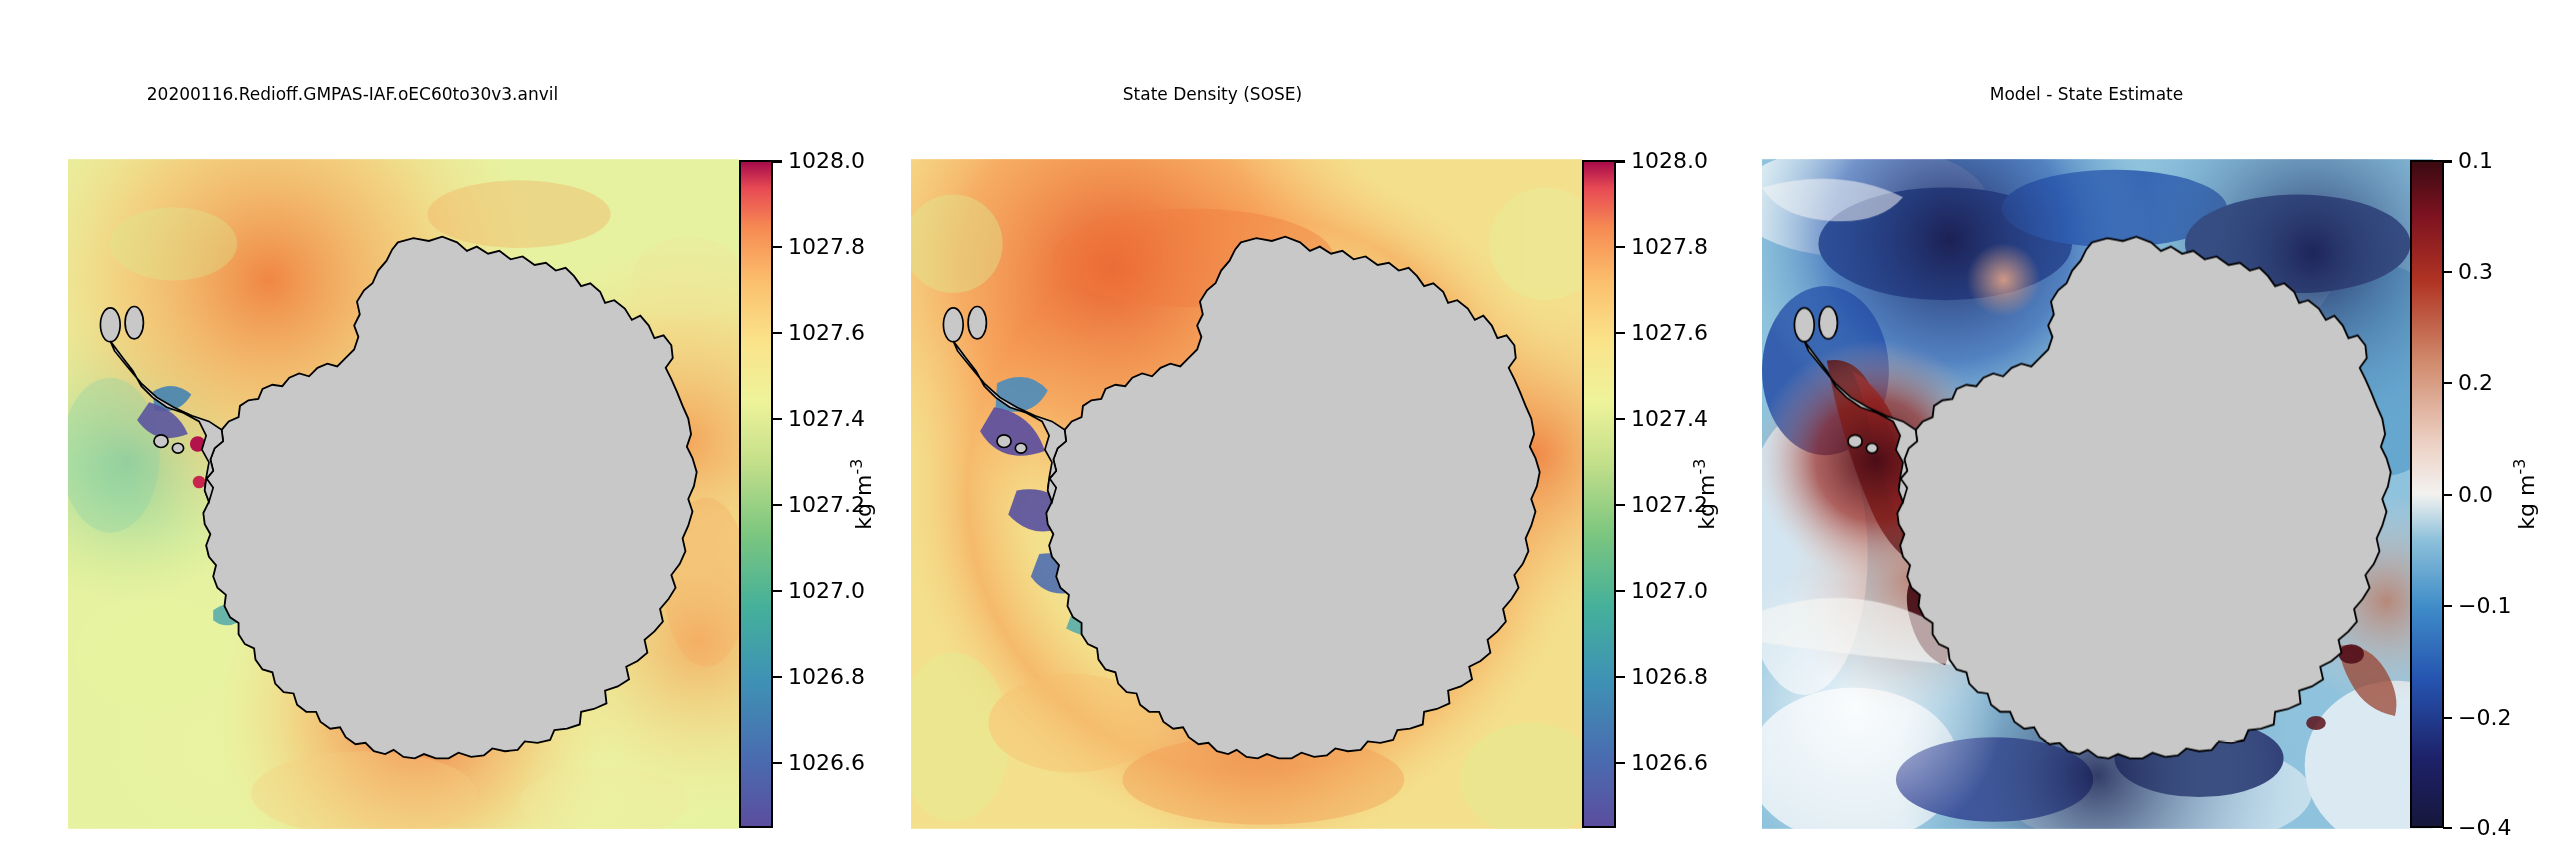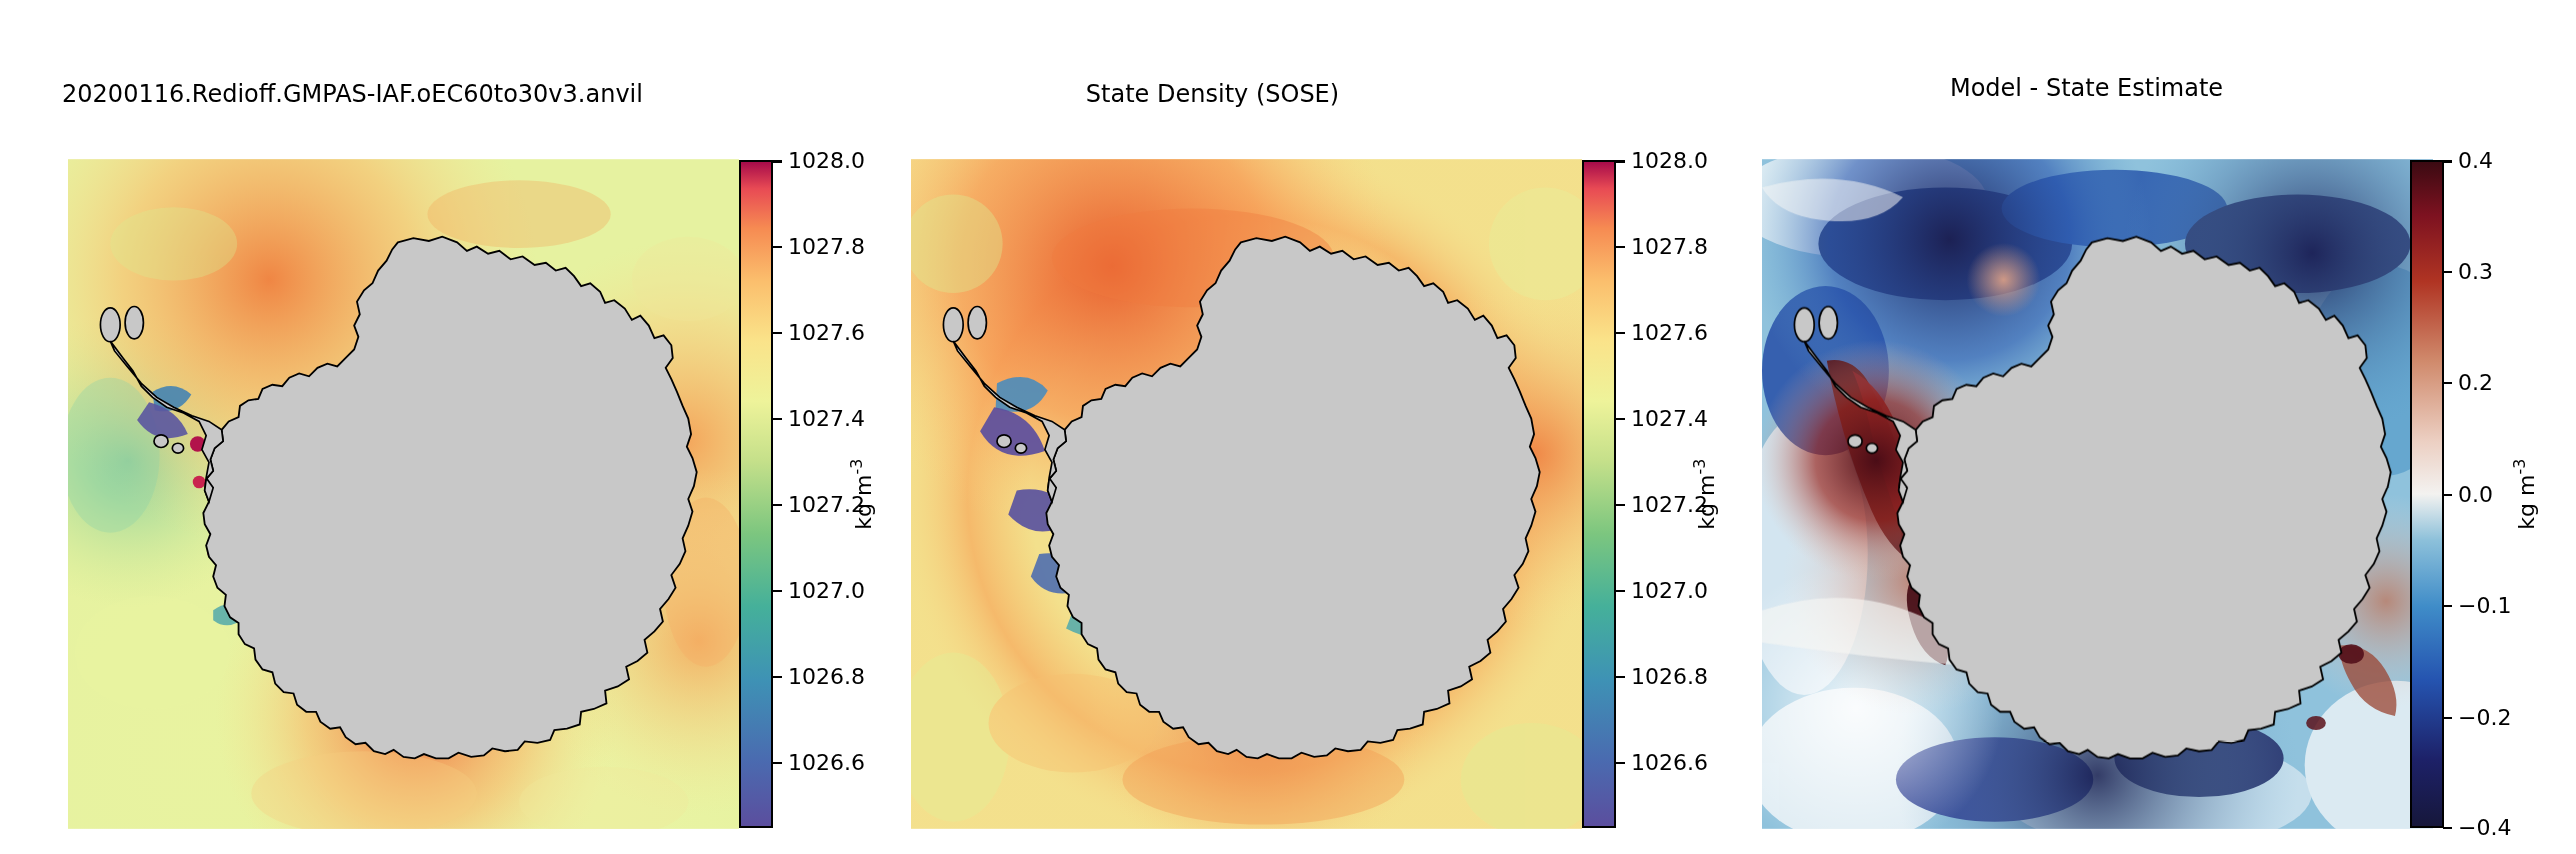--- a/index.html
+++ b/index.html
@@ -30,21 +30,21 @@
     text-align: center;
     font-size: 31px;
     line-height: 38px;
     font-weight: 400;
     color: #000000;
     white-space: nowrap;
   }
   .panel-title {
     position: absolute;
     text-align: center;
-    font-size: 24px;
+    font-size: 17px;
     line-height: 31px;
     font-weight: 400;
     color: #000000;
     white-space: nowrap;
   }
   .map-axes {
     position: absolute;
     overflow: hidden;
     background: #ffffff;
   }
@@ -421,21 +421,21 @@
     </div>
     <div class="cb-tick-row" style="top:603px;">
       <div class="cb-tick-mark"></div>
       <div class="cb-tick-label">1026.6</div>
     </div>
   </div>
   <div class="cb-axis-label" style="left:1647px; top:479px; width:113px;">
     <span>kg m</span><span class="sup">-3</span>
   </div>
 
-  <div class="panel-title" style="left:1734px; top:73px; width:705px;">Model - State Estimate</div>
+  <div class="panel-title" style="left:1734px; top:79px; width:705px;">Model - State Estimate</div>
 
   <div class="map-axes" style="left:1762px; top:159px; width:671px; height:670px;">
     <svg width="671" height="670" viewBox="0 0 952 950">
       <rect x="0" y="0" width="952" height="950" fill="#8fc2dc"></rect>
       <g opacity="0.85">
         <ellipse cx="140" cy="60" rx="180" ry="80" fill="#e8f1f6"></ellipse>
         <ellipse cx="60" cy="560" rx="90" ry="200" fill="#dfecf4"></ellipse>
         <ellipse cx="130" cy="860" rx="150" ry="110" fill="#eef4f8"></ellipse>
         <ellipse cx="560" cy="900" rx="220" ry="80" fill="#cfe3ef"></ellipse>
         <ellipse cx="900" cy="860" rx="130" ry="120" fill="#e9f2f7"></ellipse>
@@ -498,21 +498,21 @@
 
   <div class="colorbar" style="left:2410px; top:160px; width:34px; height:668px;">
     <div class="cbar-gradient" style="background:linear-gradient(to top,
            #16173b 0%, #1d2168 10%, #2554b0 22%, #3f8cc8 33%, #8cc0da 43%,
            #f3f2f0 50%, #eccfc2 58%, #d08a6c 70%, #b03423 82%, #7d1220 92%,
            #3b0a12 100%);"></div>
   </div>
   <div style="position:absolute; left:2443px; top:160px; width:162px; height:668px;">
     <div class="cb-tick-row" style="top:1.1px;">
       <div class="cb-tick-mark"></div>
-      <div class="cb-tick-label">0.4</div>
+      <div class="cb-tick-label">0.1</div>
     </div>
     <div class="cb-tick-row" style="top:112px;">
       <div class="cb-tick-mark"></div>
       <div class="cb-tick-label">0.3</div>
     </div>
     <div class="cb-tick-row" style="top:223px;">
       <div class="cb-tick-mark"></div>
       <div class="cb-tick-label">0.2</div>
     </div>
     <div class="cb-tick-row" style="top:335px;">

